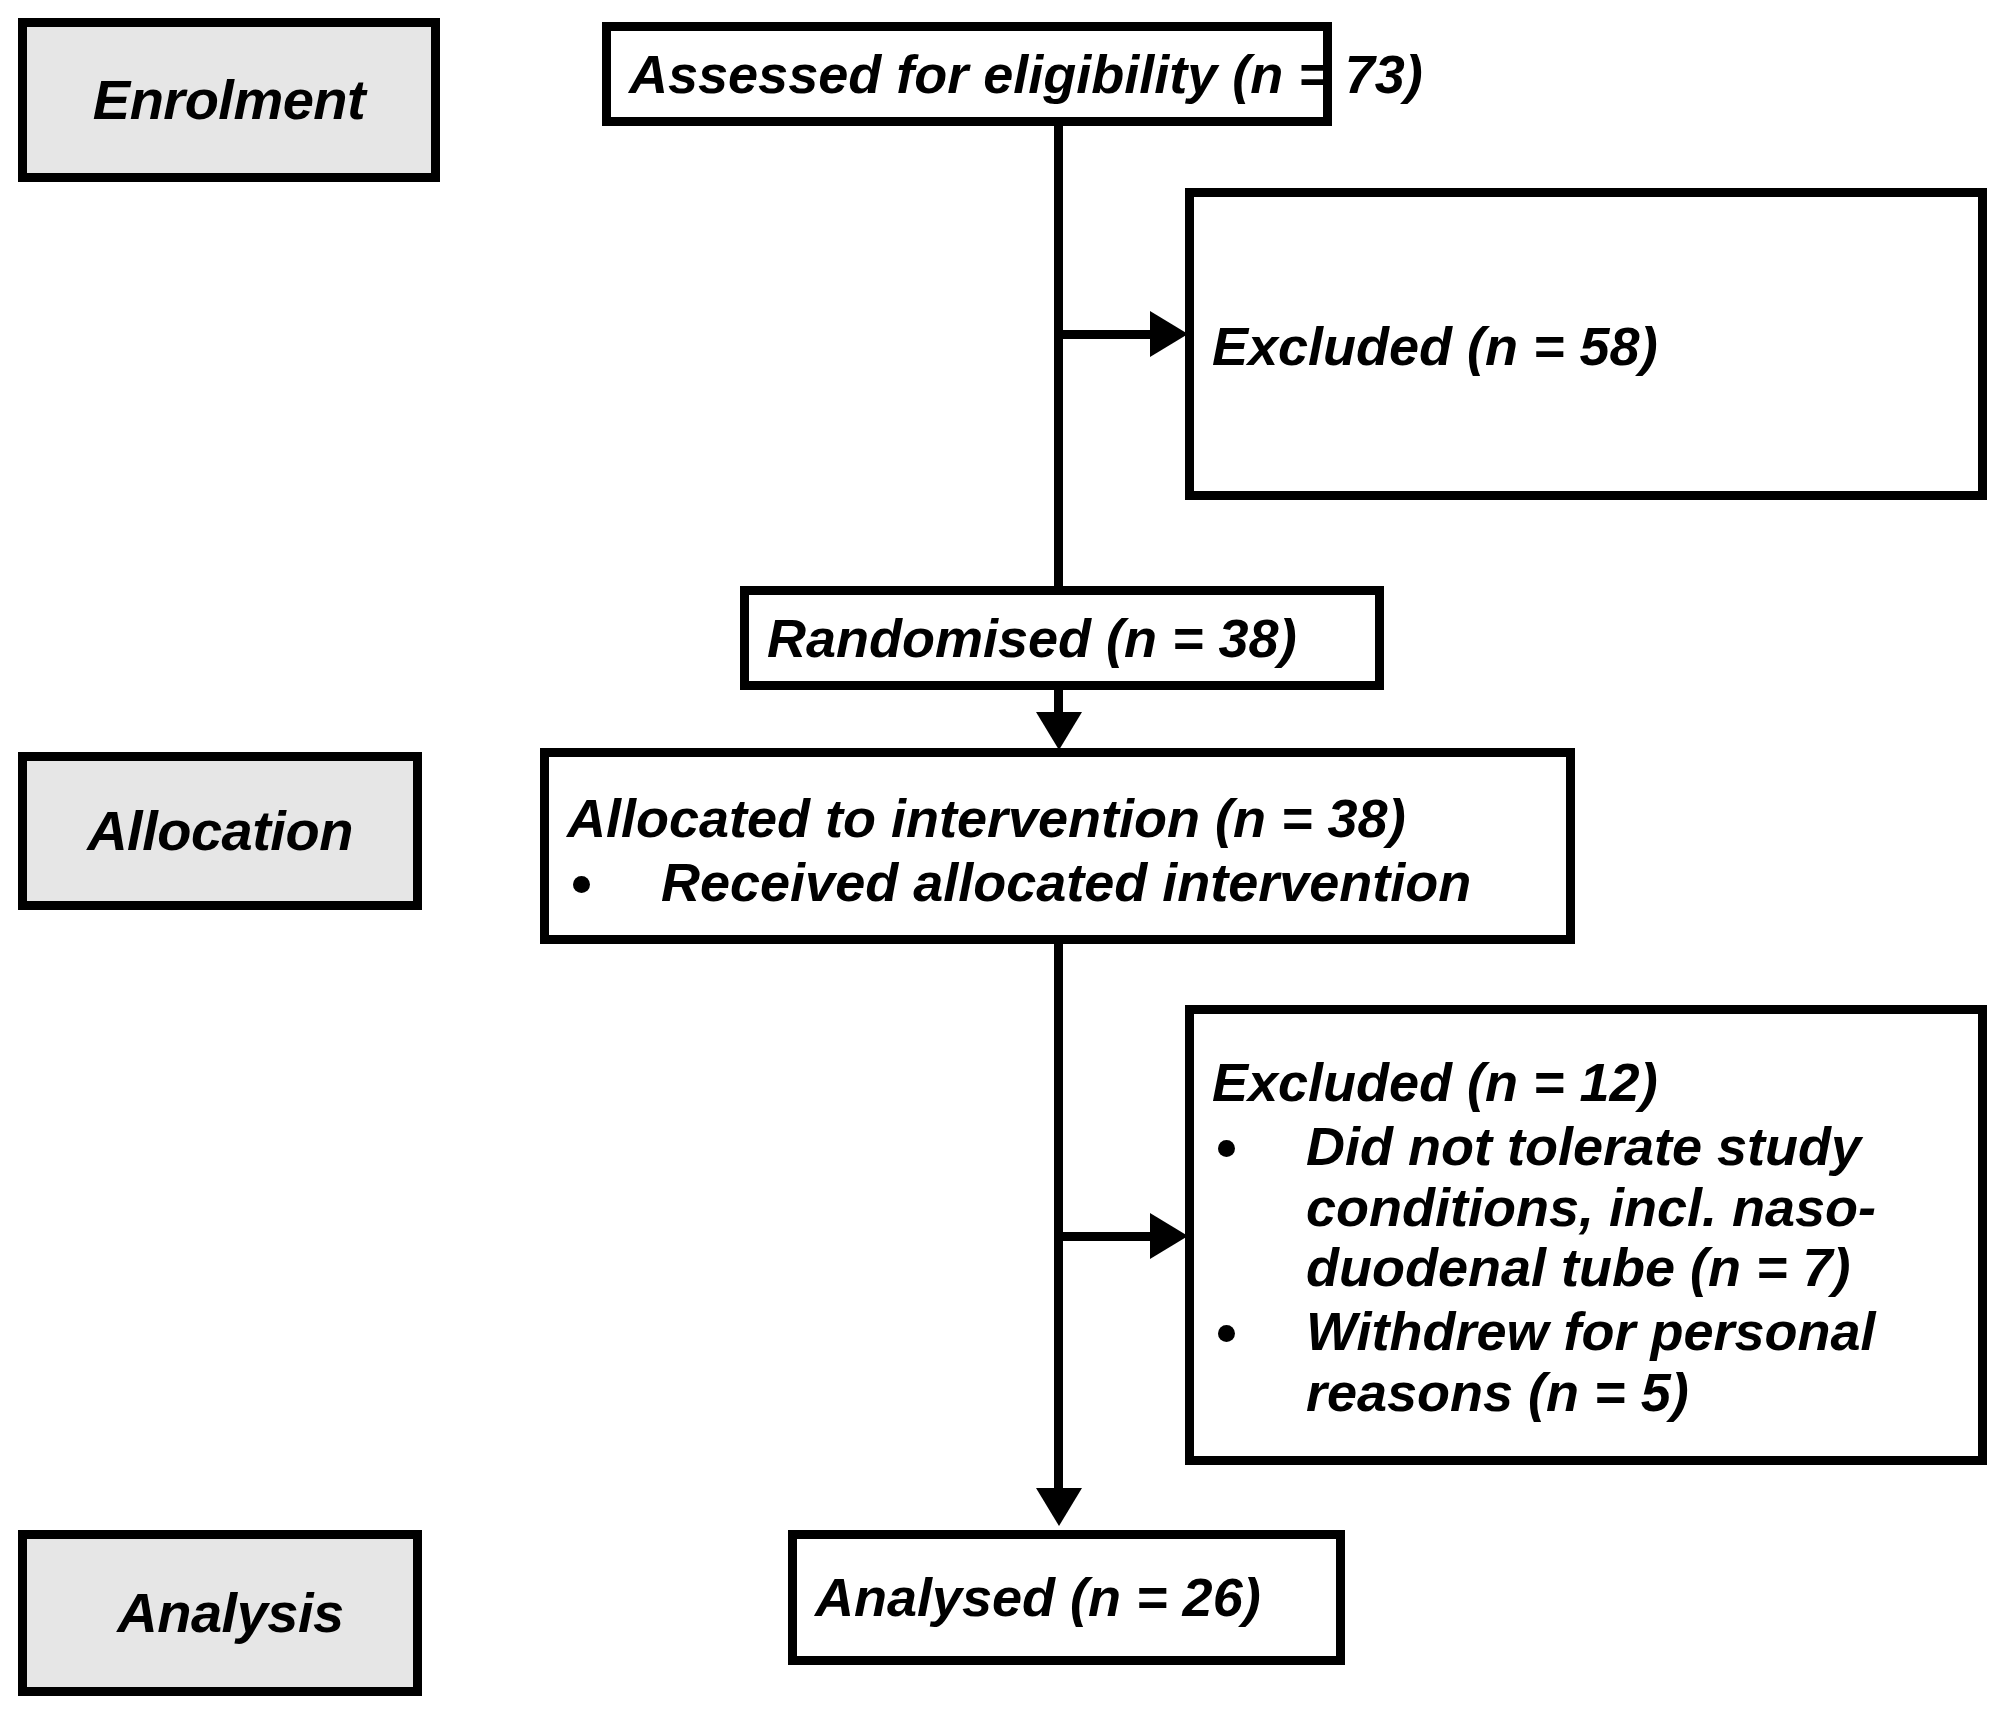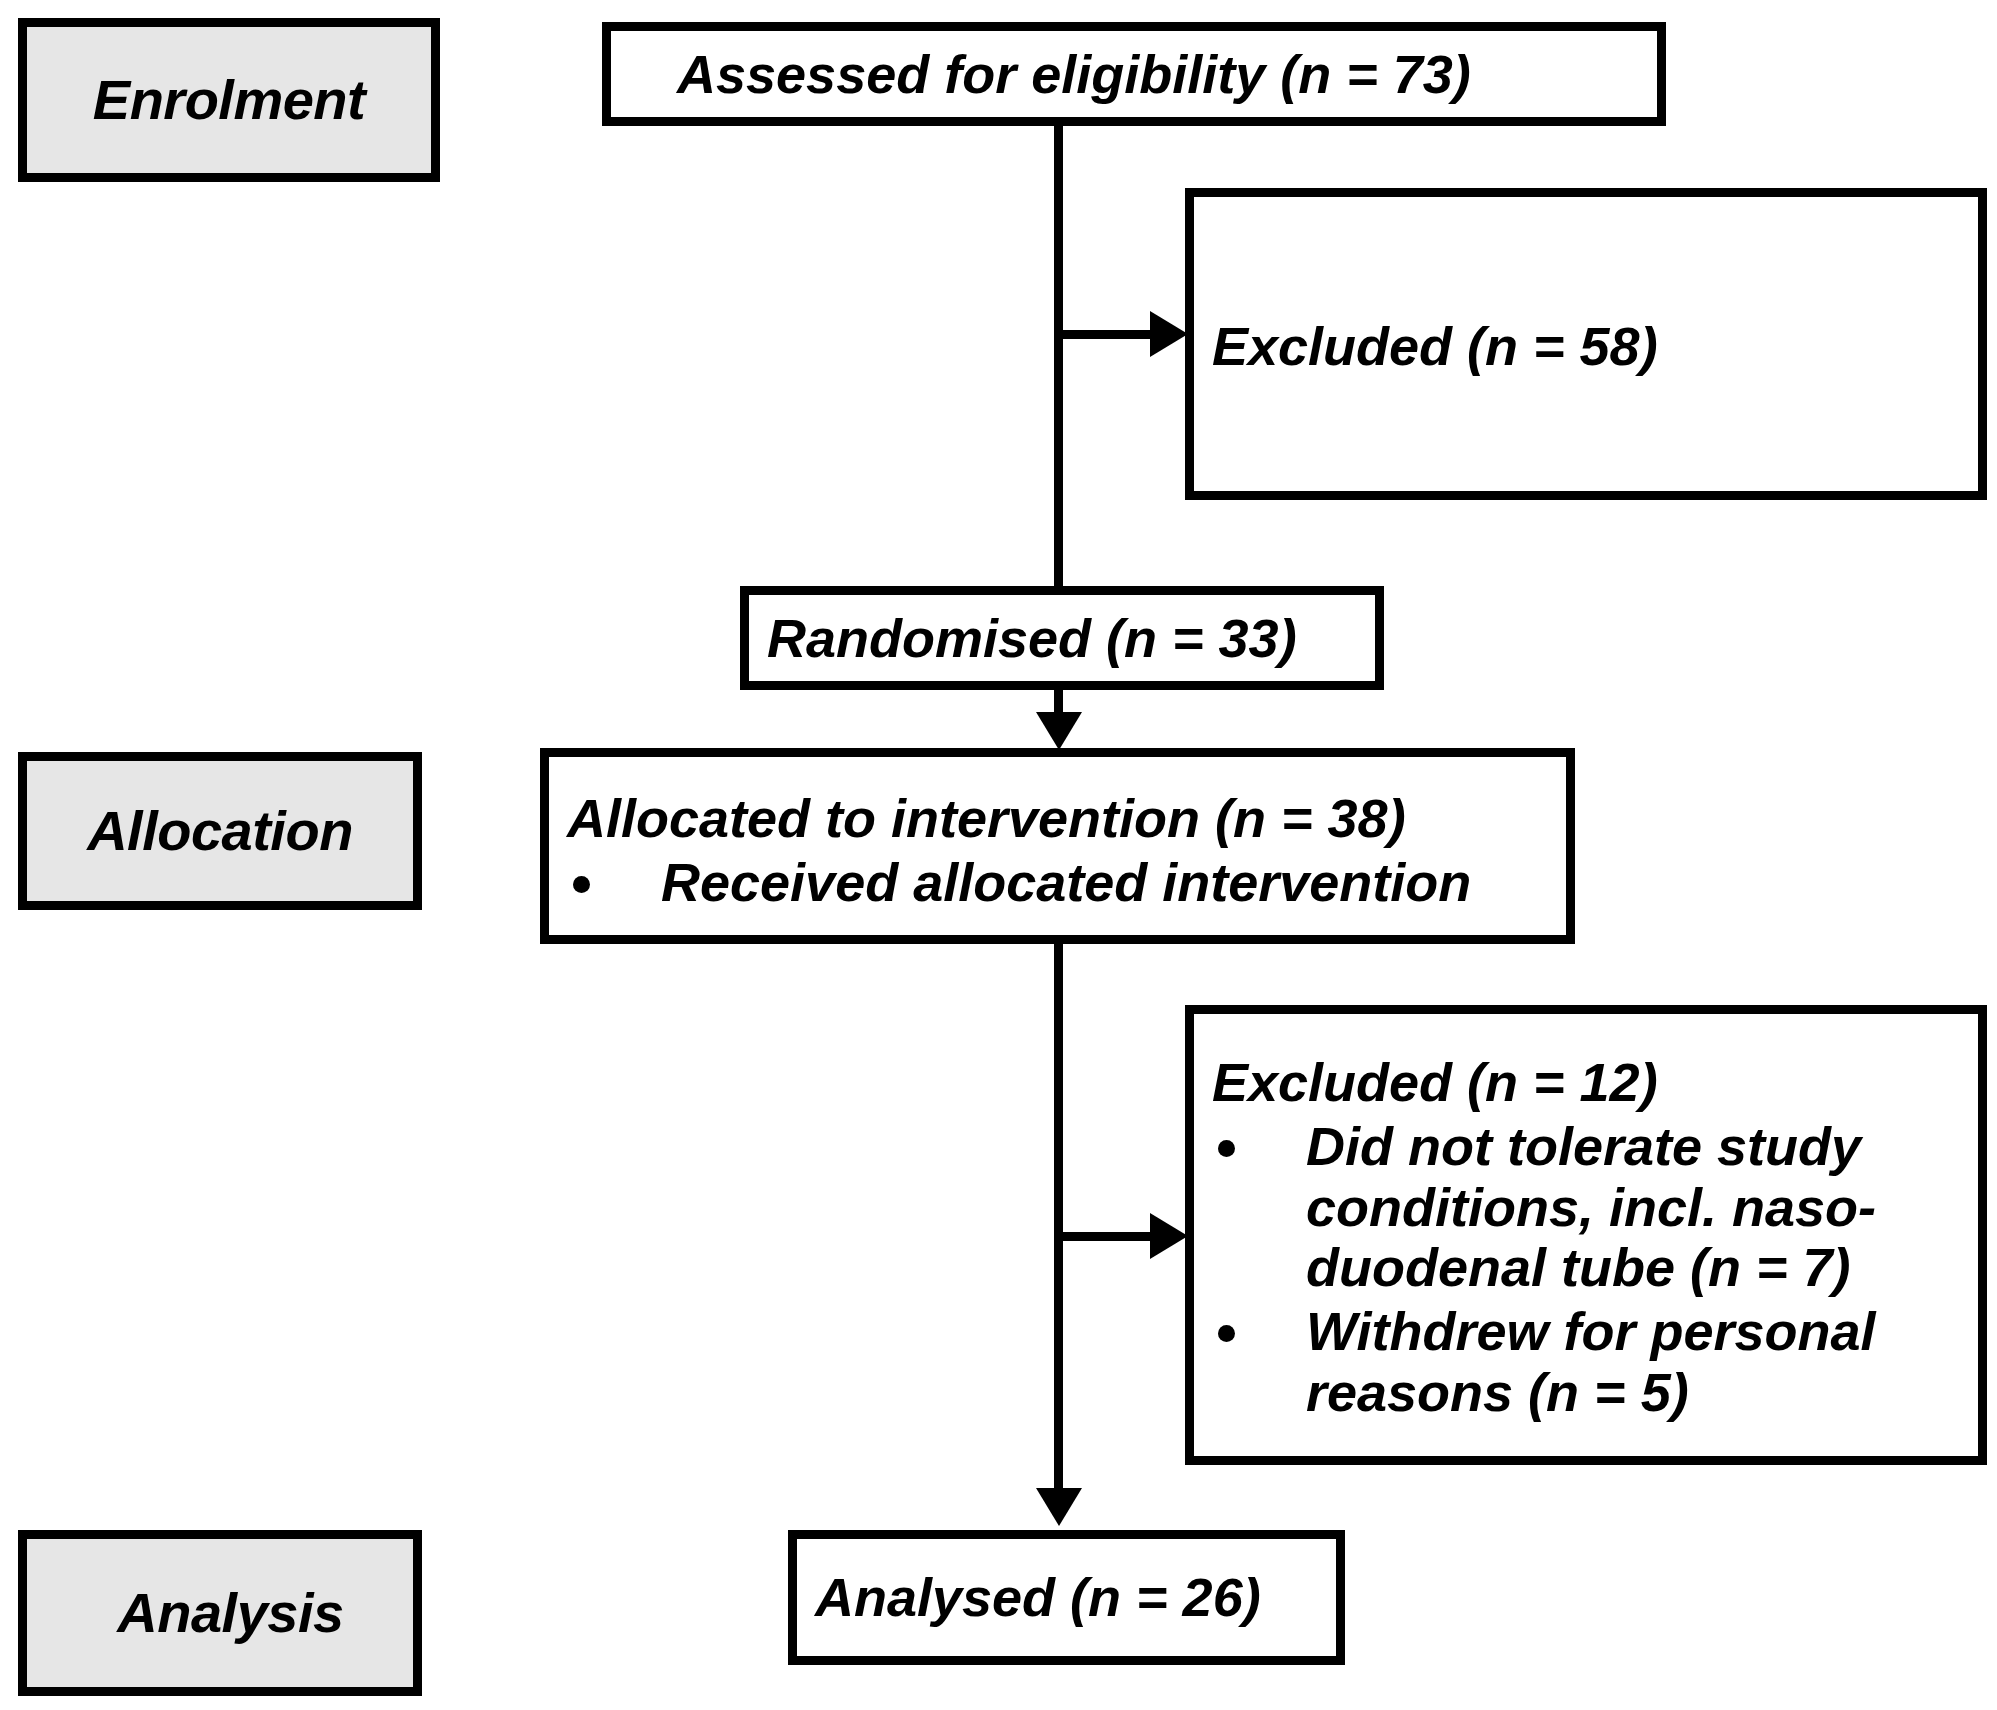--- a/index.html
+++ b/index.html
@@ -104,35 +104,35 @@
   </div>
 
   <div class="box stage-box" style="left:18px; top:752px; width:404px; height:158px;">
     <span>Allocation</span>
   </div>
 
   <div class="box stage-box" style="left:18px; top:1530px; width:404px; height:166px;padding-left:21px;">
     <span>Analysis</span>
   </div>
 
-  <div class="box flow-box center-one" style="left:602px; top:22px; width:1064px; height:104px;padding-left:48px;">
+  <div class="box flow-box center-one" style="left:602px; top:22px; width:730px; height:104px;">
     <div class="box-title">Assessed for eligibility (n = 73)</div>
   </div>
 
   <div class="vline" style="left:1054px; top:126px; height:460px;"></div>
 
   <div class="hline" style="left:1054px; top:330px; width:102px;"></div>
   <div class="arrow-right" style="left:1150px; top:311px;"></div>
 
   <div class="box flow-box" style="left:1185px; top:188px; width:802px; height:312px; padding:14px 0 10px 0;">
     <div class="box-title">Excluded (n = 58)</div>
   </div>
 
   <div class="box flow-box center-one" style="left:740px; top:586px; width:644px; height:104px;">
-    <div class="box-title">Randomised (n = 33)</div>
+    <div class="box-title">Randomised (n = 38)</div>
   </div>
 
   <div class="vline" style="left:1054px; top:690px; height:28px;"></div>
   <div class="arrow-down" style="left:1036px; top:712px;"></div>
 
   <div class="box flow-box" style="left:540px; top:748px; width:1035px; height:196px; padding:8px 0 0 0;">
     <div class="box-title">Allocated to intervention (n = 38)</div>
     <ul class="bullet-list">
       <li>
         <span class="dot"></span>

